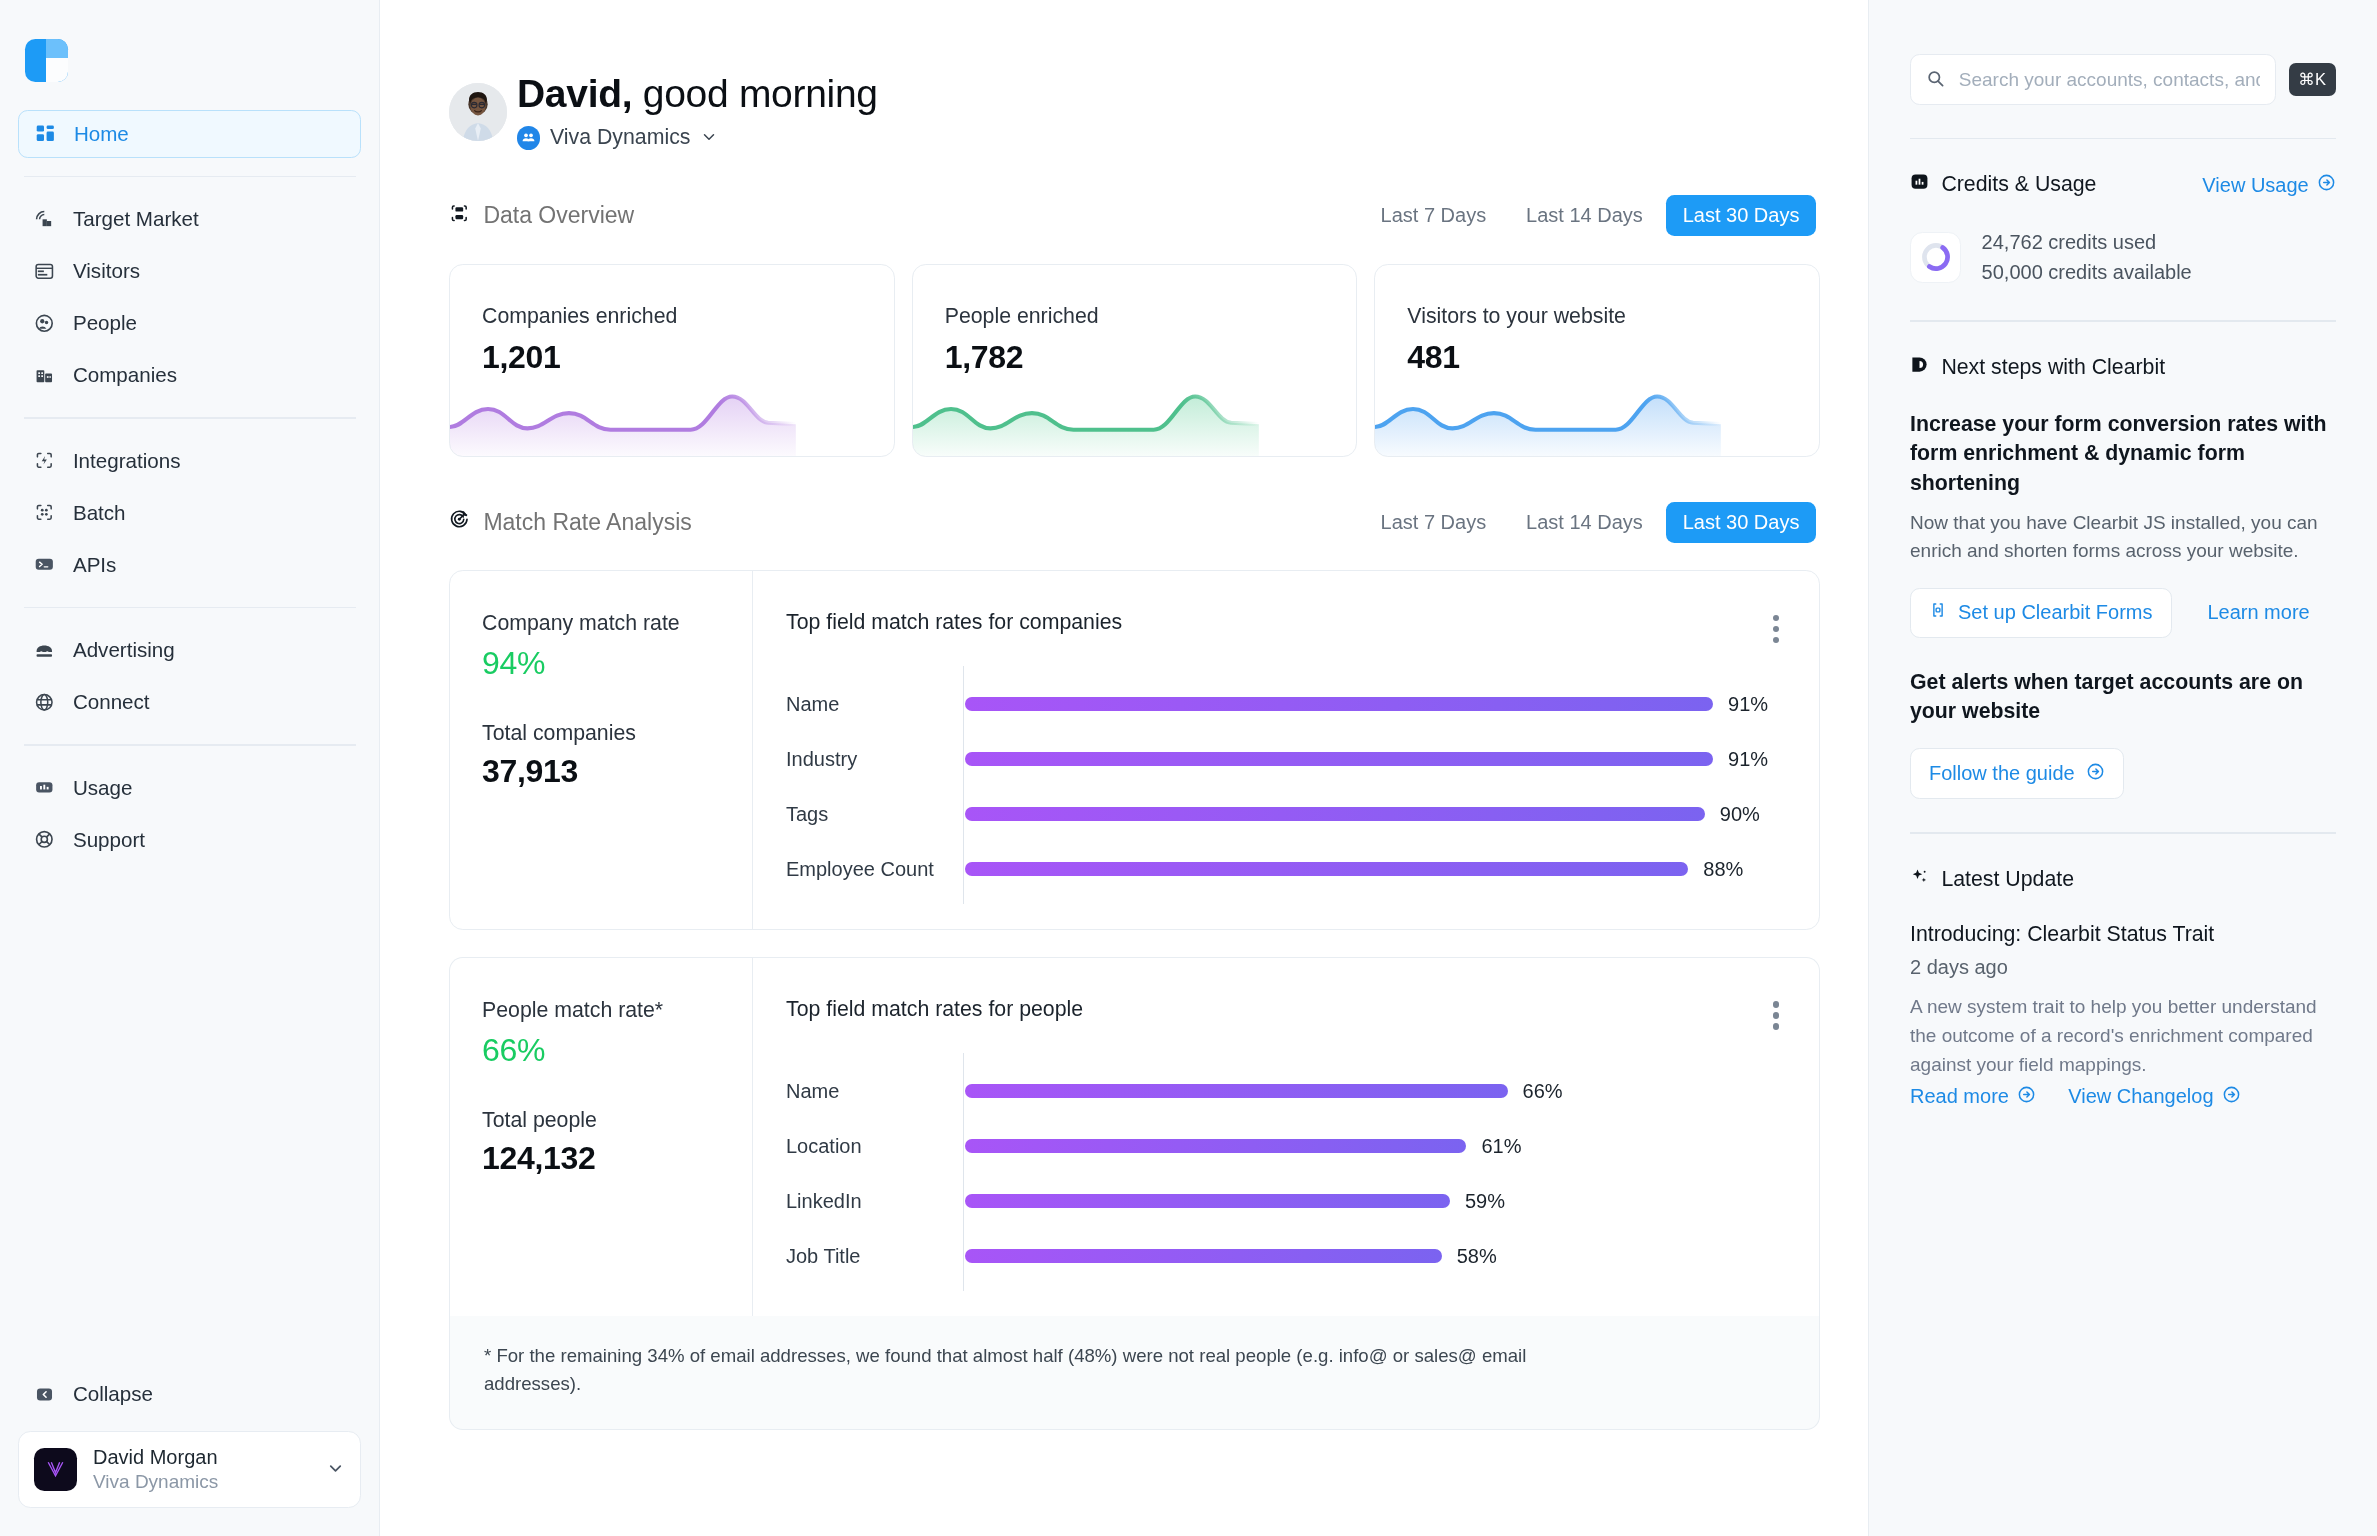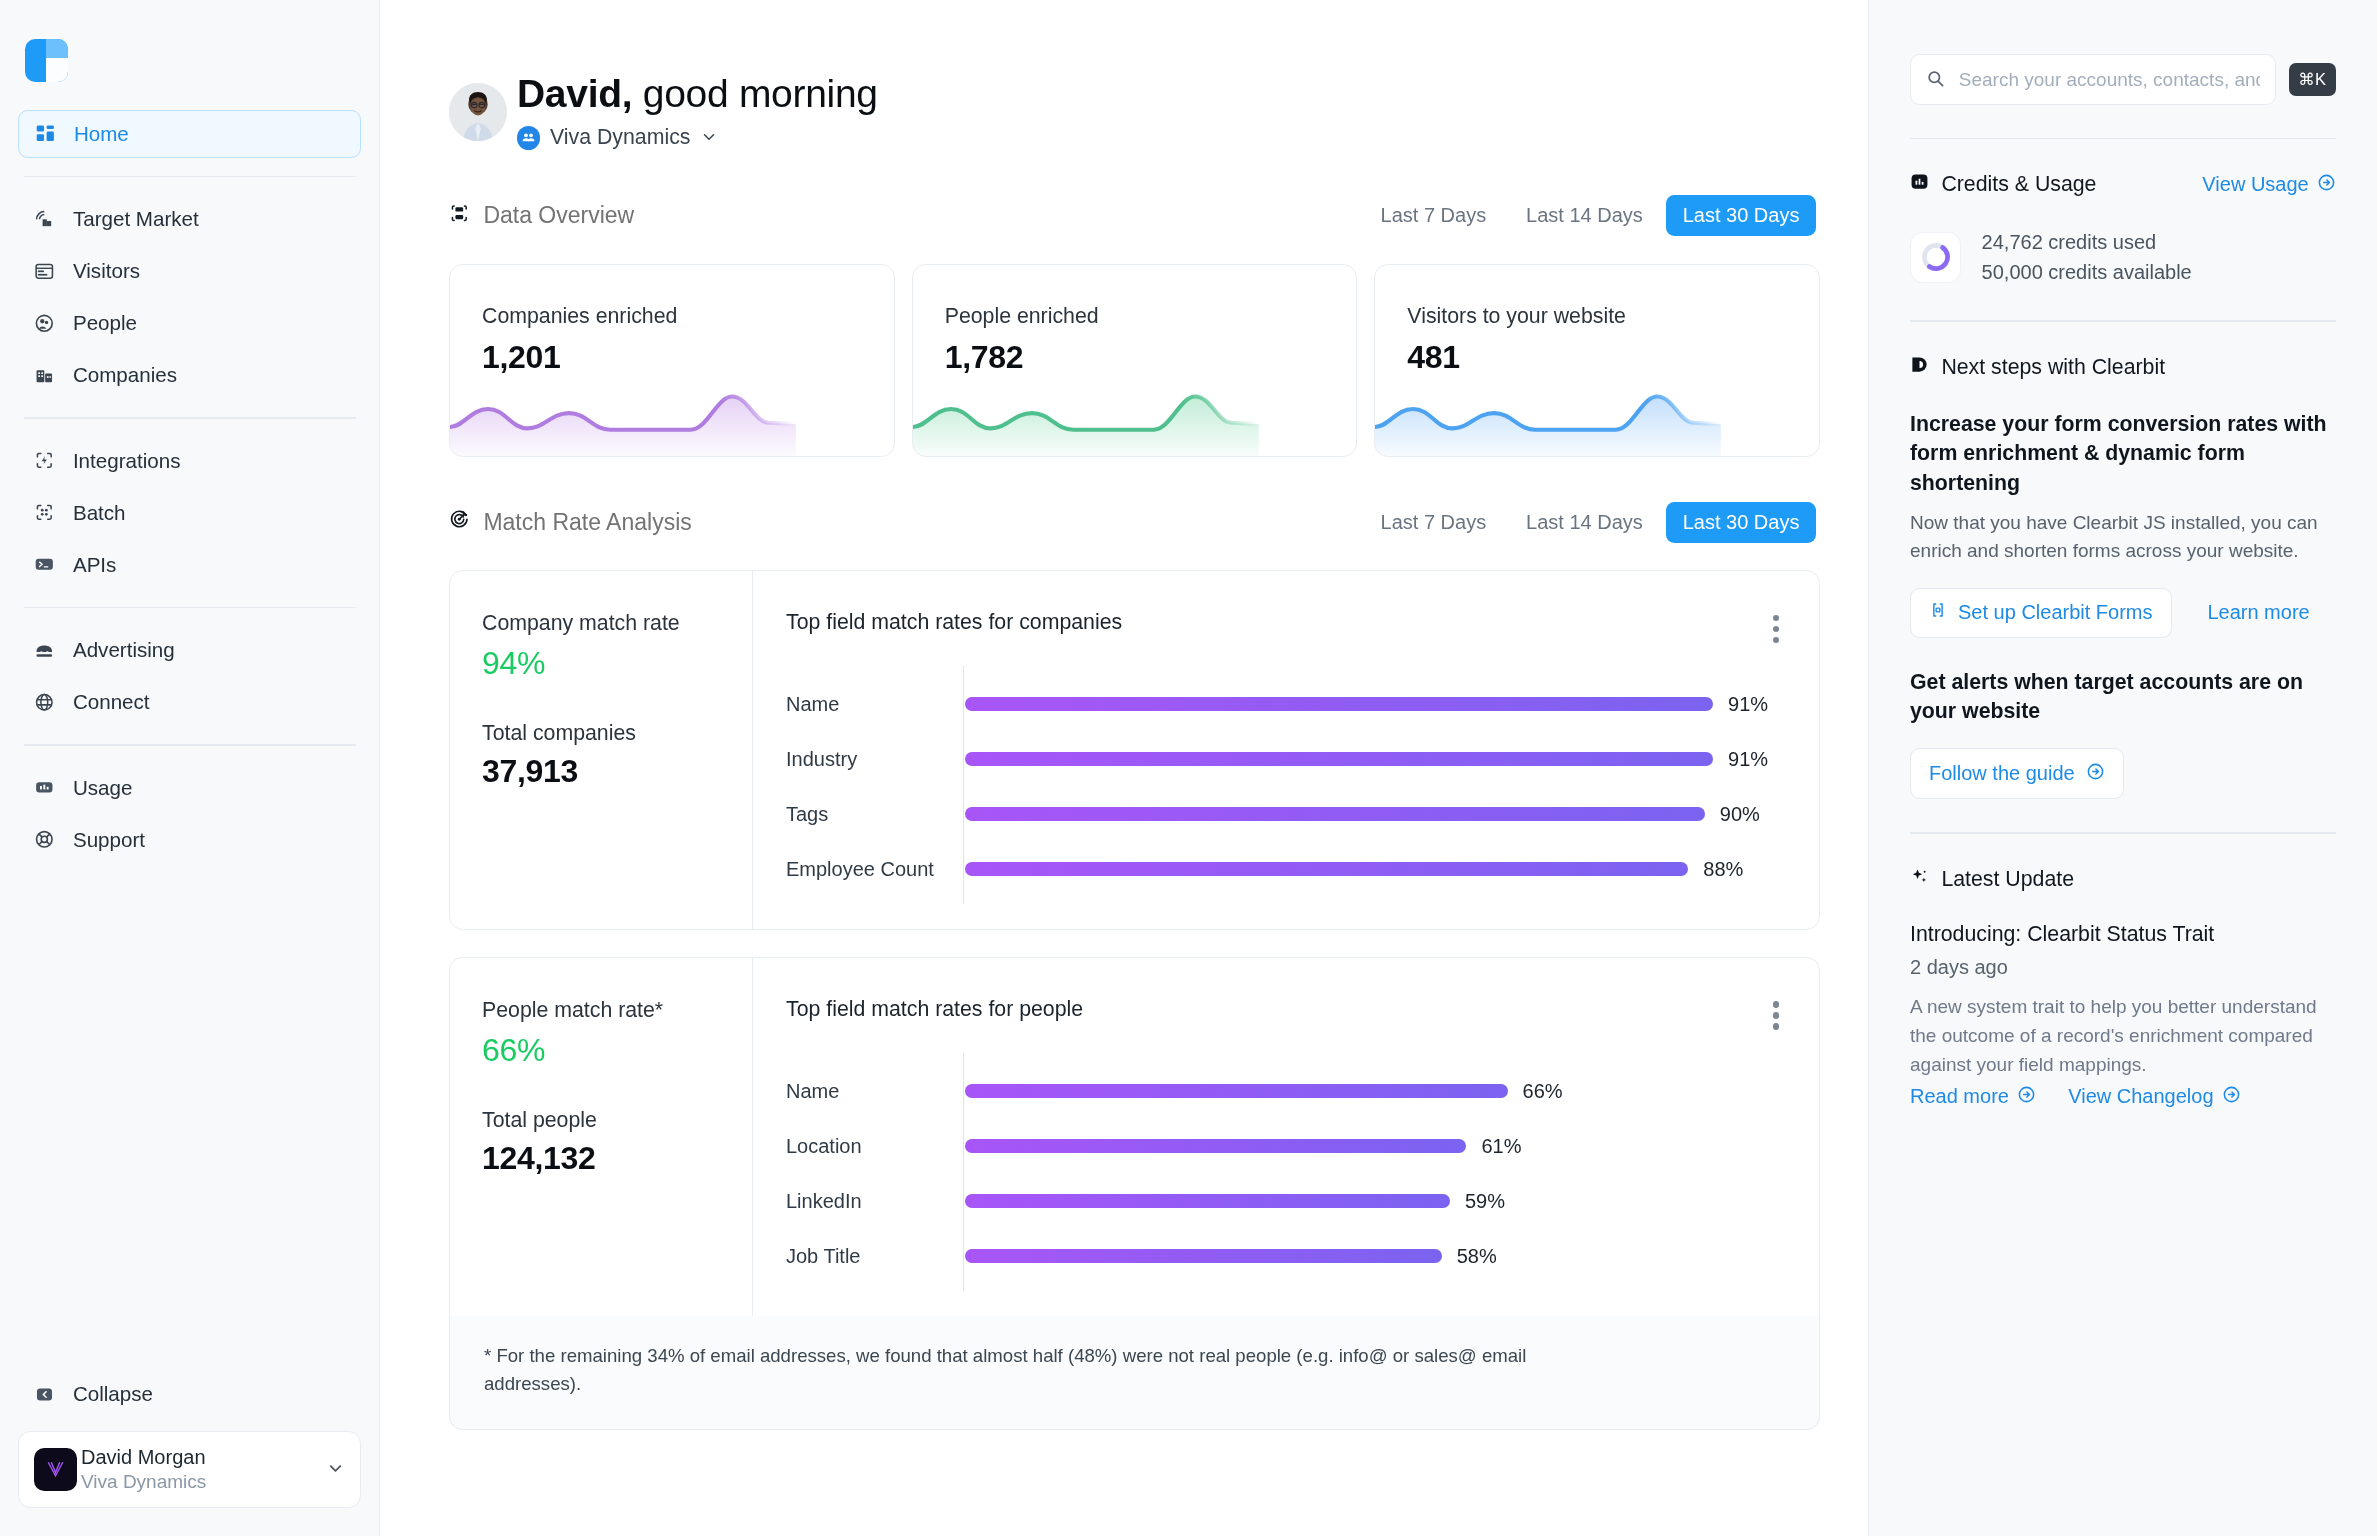--- a/index.html
+++ b/index.html
@@ -45,21 +45,21 @@
   .nav-group { display: flex; flex-direction: column; gap: 4.1px; }
 
   .sidebar-spacer { flex: 1 1 auto; }
 
   .collapse-row {
     display: flex; align-items: center; gap: 16.5px;
     height: 43px; padding: 0 15px; font-size: 20.6px; color: #26303b;
     cursor: pointer; margin-bottom: 15px;
   }
   .user-card {
-    display: flex; align-items: center; gap: 4px;
+    display: flex; align-items: center; gap: 16px;
     background: #fff; border: 1.4px solid #e7ecf2; border-radius: 12.4px;
     padding: 12.4px 15px; margin-bottom: 29px; cursor: pointer;
   }
   .user-avatar {
     width: 43px; height: 43px; border-radius: 10.3px; flex: none;
     background: #0d0a1c; display: flex; align-items: center; justify-content: center;
   }
   .user-meta { flex: 1; min-width: 0; }
   .user-name { font-size: 20px; color: #1d2730; line-height: 1.3; }
   .user-org { font-size: 19px; color: #8b97a6; line-height: 1.3; }
@@ -161,21 +161,21 @@
   .search-box input {
     flex: 1; border: none; outline: none; background: transparent;
     font-size: 19px; color: #2a333d; font-family: "Liberation Sans", sans-serif;
   }
   .search-box input::placeholder { color: #a3aebb; }
   .kbd {
     background: #343c45; color: #fff; border-radius: 6.9px;
     font-size: 16.5px; padding: 6.9px 9.6px; flex: none; letter-spacing: 0.3px;
   }
   .rail-div { height: 1.4px; background: #e3e9ef; margin: 33px 0; }
-  .rail-head { display: flex; align-items: center; justify-content: space-between; }
+  .rail-head { display: flex; align-items: flex-end; justify-content: space-between; }
   .rail-title { display: flex; align-items: center; gap: 12.4px; font-size: 21.3px; color: #111820; font-weight: 500; }
   .rail-link {
     display: flex; align-items: center; gap: 8.3px; color: #1d8ae5; font-size: 20px; cursor: pointer; white-space: nowrap;
   }
   .credits-row { display: flex; align-items: center; gap: 20.6px; margin-top: 30px; }
   .credits-ring {
     width: 51px; height: 51px; border-radius: 12.4px; background: #fff; border: 1.4px solid #eef2f6;
     display: flex; align-items: center; justify-content: center; flex: none;
   }
   .credits-txt { font-size: 20px; color: #4a545f; line-height: 1.5; }

